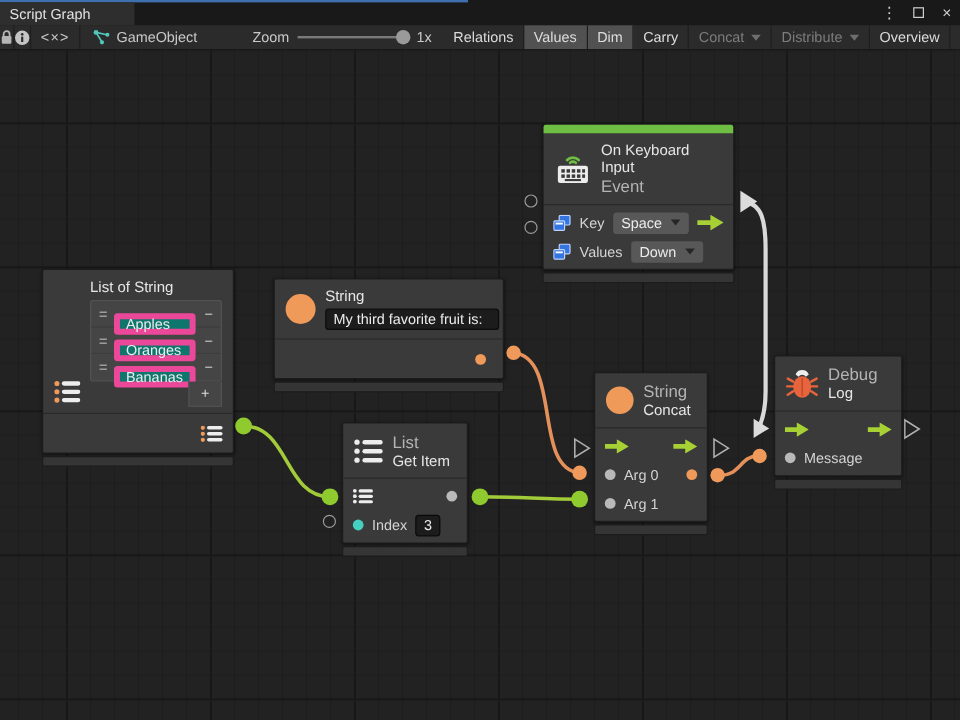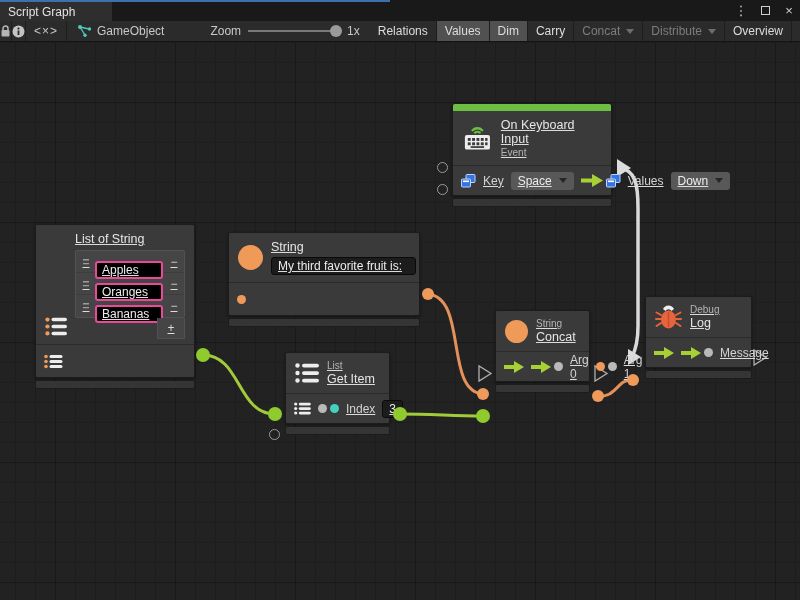--- a/index.html
+++ b/index.html
@@ -37,45 +37,45 @@
     background-image:
       linear-gradient(90deg, #181818 1.5px, transparent 1.5px),
       linear-gradient(#181818 1.5px, transparent 1.5px),
       linear-gradient(90deg, #1d1d1d 1px, transparent 1px),
       linear-gradient(#1e1e1e 1px, transparent 1px);
     background-size:120px 120px, 120px 120px, 20px 20px, 20px 20px;
     background-position:55px 60px, 55px 60px, 15px 0, 0 0; }
   .wires { position:absolute; left:0; top:0; width:800px; height:558px; z-index:1; }
 
   
-  .node { position:absolute; z-index:2;text-decoration:underline; }
+  .node { position:absolute; z-index:2; }
   .node-main { background:#3a3a3a; border:1px solid #1c1c1c; border-radius:2px; box-shadow:0 1px 3px rgba(0,0,0,.45); }
   .node-footer { height:9px; background:#353535; border:1px solid #1c1c1c; border-radius:2px; margin-top:2px; }
   .greenbar { height:7px; border-radius:2px 2px 0 0; }
   .nhead { display:flex; align-items:center; gap:8px; padding:7px 9px; }
   .nhead .col { display:flex; flex-direction:column; gap:1px; }
   .ntitle { color:#e6e6e6; font-size:12.5px; }
-  .ncat { color:#b4b4b4; font-size:10px; }
+  .ncat { color:#b4b4b4; font-size:14px; }
   .ndiv { height:1px; background:#2a2a2a; }
-  .nbody { padding:4px 8px; display:flex; flex-direction:row; gap:3px; }
+  .nbody { padding:4px 8px; display:flex; flex-direction:column; gap:3px; }
   .nrow { display:flex; align-items:center; gap:7px; height:21px; color:#d3d3d3; }
   .push { margin-left:auto; }
 
   .dropdown { display:inline-flex; align-items:center; background:#585858; border-radius:3px;
               padding:1px 7px; color:#ececec; height:18px; }
   .dropdown .dchev { width:0; height:0; border-left:4px solid transparent; border-right:4px solid transparent;
                      border-top:5px solid #262626; margin-left:7px; }
   .tfield { background:#1c1c1c; border:1px solid #0a0a0a; border-radius:3px; padding:1px 6px;
             color:#ececec; height:18px; display:flex; align-items:center; }
 
   
   .list-editor { width:110px; background:#454545; border:1px solid #525252; border-radius:2px; }
   .le-row { display:flex; align-items:center; height:22px; padding:0 2px 0 4px; gap:3px; border-bottom:1px solid #3d3d3d; }
   .le-handle { color:#9c9c9c; font-weight:bold; width:12px; text-align:center; }
-  .le-field { flex:1; background:#000000; border:2px solid #ec4899; border-radius:3px; height:18px;
+  .le-field { flex:1; background:#0f766e; border:5px solid #ec4899; border-radius:3px; height:18px;
               display:flex; align-items:center; padding:0 5px; color:#ececec;margin-top:16px; }
   .le-minus { width:16px; text-align:center; color:#cfcfcf; }
   .le-plusrow { display:flex; justify-content:flex-end; }
   .le-plus { width:28px; height:21px; background:#454545; border:1px solid #525252; border-top:none;
              display:flex; align-items:center; justify-content:center; color:#dcdcdc; }
 
   
   .dot { border-radius:50%; flex:0 0 auto; }
   .dot-gray  { width:9px;  height:9px;  background:#b9b9b9; }
   .dot-teal  { width:9px;  height:9px;  background:#45d0c0; }

